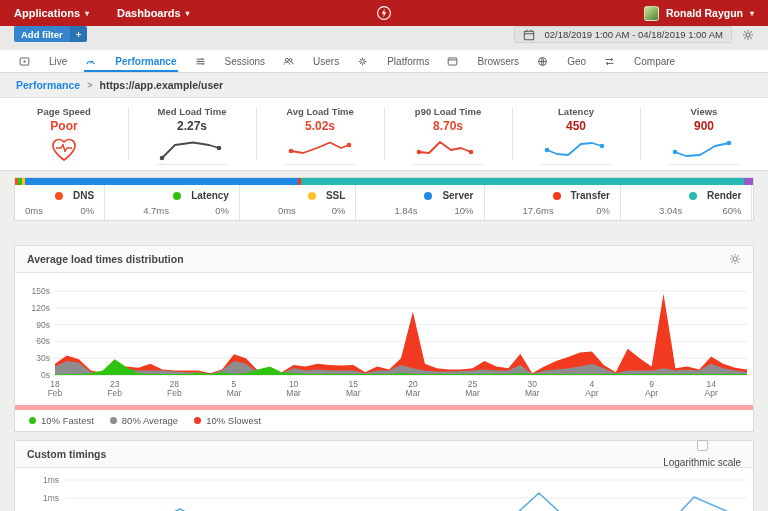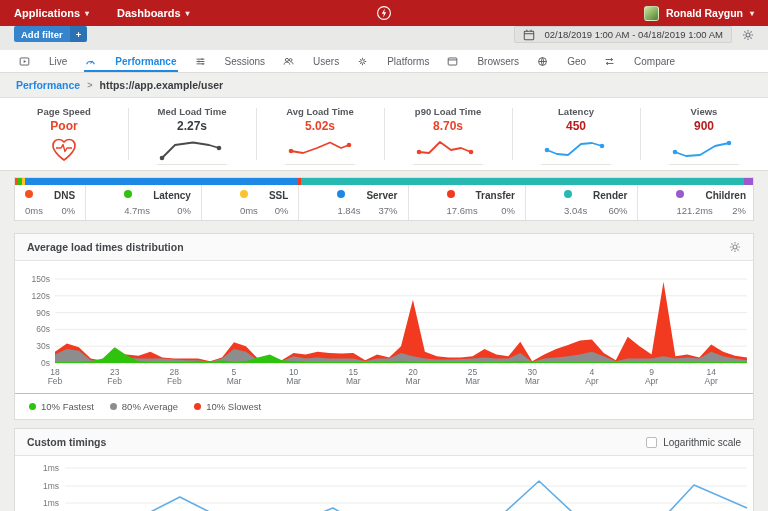--- a/index.html
+++ b/index.html
@@ -32,47 +32,47 @@
 
   
   .breadcrumb { height:24px; display:flex; align-items:center; gap:7px; padding:0 16px; font-size:10.5px; font-weight:bold; }
   .breadcrumb .link { color:#1e88e5; cursor:pointer; }
   .breadcrumb .sep { color:#8a8d90; font-size:9px; }
   .breadcrumb .cur { color:#3a3d40; }
 
   
   .panel { margin:0 14px; background:#fff; border:1px solid #dcdcdb; }
   .panel-h { height:27px; background:#fafafa; border-bottom:1px solid #e3e3e2; display:flex; align-items:center; padding:0 12px; font-size:10.5px; font-weight:bold; color:#43464a; }
-  .panel-h .right { margin-left:auto; display:flex; align-items:center; gap:6px; }
+  .panel-h .right { margin-left:auto; display:flex; align-items:center; gap:6px;flex-direction:column; }
 
   
   .metrics { height:74px; background:#fff; border-top:1px solid #e0e0df; border-bottom:1px solid #dcdcdb; margin:0; display:flex; }
   .card { flex:1 1 0; display:flex; flex-direction:column; align-items:center; padding-top:8px; position:relative; }
   .card + .card::before { content:""; position:absolute; left:0; top:10px; bottom:10px; width:1px; background:#e4e4e3; }
   .card-label { font-size:9.5px; font-weight:bold; color:#55585c; }
   .card-value { font-size:12px; font-weight:bold; margin-top:2px; }
   .card-value.red { color:#e8432b; } .card-value.dark { color:#3a3d40; } .card-value.blue { color:#b91c1c; }
   .sparkwrap { margin-top:3px; border-bottom:1px solid #e4e4e3; padding-bottom:2px; }
   .spark { width:70px; height:26px; display:block; }
 
   
   .timing { margin-top:6px; }
   .timing-bar { height:7px; display:flex; overflow:hidden; background:#dcdcdb; }
   .timing-bar .seg { flex:0 0 auto; height:100%; }
   .timing-cells { display:flex; }
   .tcell { flex:1 1 0; padding:5px 10px 4px; }
   .tcell + .tcell { border-left:1px solid #e4e4e3;padding-left:38px; }
-  .tcell .r1 { display:flex; align-items:flex-start; gap:21px; font-size:10px; font-weight:bold; color:#3a3d40; }
+  .tcell .r1 { display:flex; align-items:center; gap:10px; font-size:10px; font-weight:bold; color:#3a3d40;margin-left:30px; }
   .tcell .dot { width:8px; height:8px; border-radius:50%; }
   .tcell .r2 { display:flex; justify-content:space-between; font-size:9.5px; color:#6e7276; margin-top:4px; }
 
   
-  .avg-panel { margin-top:12px; }
+  .avg-panel { margin-top:24px; }
   .chartwrap { padding:2px 0 0; }
-  .legendrow { border-top:1px solid #fca5a5; display:flex; align-items:center; gap:16px; height:26px; padding:0 14px; font-size:9.5px; color:#55585c; }
+  .legendrow { border-top:5px solid #fca5a5; display:flex; align-items:center; gap:16px; height:26px; padding:0 14px; font-size:9.5px; color:#55585c; }
   .litem { display:flex; align-items:center; gap:5px; }
   .ldot { width:7px; height:7px; border-radius:50%; }
 
   
   .custom-panel { margin-top:8px; }
   .chk { width:11px; height:11px; border:1px solid #bcbcbb; background:#fff; border-radius:2px; display:inline-block; cursor:pointer; }
   .chklbl { font-size:10px; font-weight:normal; color:#43464a; }
 
   svg text { font-family:"Liberation Sans", sans-serif; }
 </style>
@@ -303,21 +303,21 @@
     </div>
   </div>
 
   <div class="tcell">
     <div class="r1">
       <span class="dot" style="background: rgb(30, 136, 229);"></span>
       <span class="nm">Server</span>
     </div>
     <div class="r2">
       <span class="val">1.84s</span>
-      <span class="pct">37%</span>
+      <span class="pct">10%</span>
     </div>
   </div>
 
   <div class="tcell">
     <div class="r1">
       <span class="dot" style="background: rgb(242, 58, 32);"></span>
       <span class="nm">Transfer</span>
     </div>
     <div class="r2">
       <span class="val">17.6ms</span>

